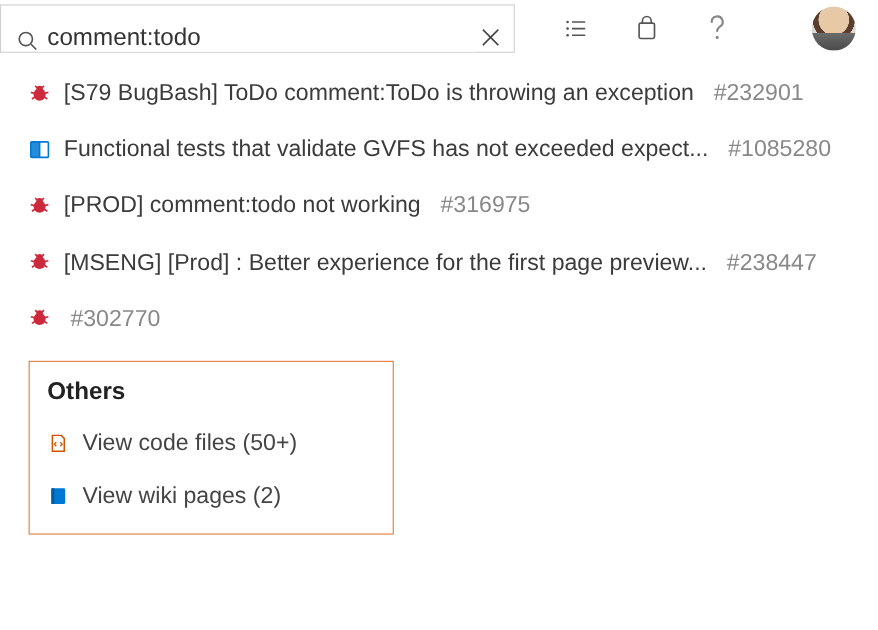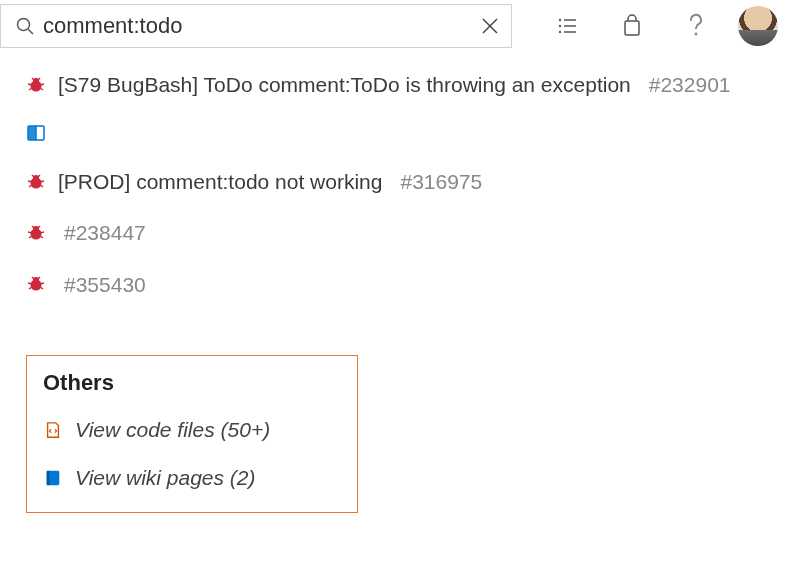--- a/index.html
+++ b/index.html
@@ -11,24 +11,24 @@
     overflow: hidden;
   }
   .top-bar {
     display: flex;
     align-items: center;
     padding: 4px 8px 4px 0;
     height: 52px;
   }
   .search-box {
     display: flex;
-    align-items: center;
+    align-items: flex-end;
     border: 1px solid #d0d0d0;
     height: 44px;
-    width: 512px;
+    width: 468px;
     padding: 0 8px 0 14px;
   }
   .search-icon-svg { flex-shrink: 0; }
   .search-input {
     flex: 1;
     border: none;
     outline: none;
     font-size: 22px;
     color: #333;
     padding: 0 8px;
@@ -105,21 +105,21 @@
   .item-icon {
     width: 20px;
     height: 20px;
     flex-shrink: 0;
     display: flex;
     align-items: center;
     justify-content: center;
   }
   .others-box {
     border: 1.5px solid #e07b3c;
-    margin-top: 58px;
+    margin-top: 26px;
     padding: 14px 29px 22px 16px;
     width: 332px;
   }
   .others-heading {
     font-size: 22px;
     font-weight: 600;
     color: #222;
     margin-bottom: 22px;
   }
   .others-list {
@@ -127,21 +127,20 @@
     flex-direction: column;
     gap: 24px;
   }
   .others-item {
     display: flex;
     align-items: center;
     gap: 12px;
     font-size: 21px;
     color: #444;
     cursor: pointer;
-    font-style: italic;
   }
 </style>
 </head>
 <body>
 
 <div class="top-bar">
   <div class="search-box">
     <svg class="search-icon-svg" width="20" height="20" viewBox="0 0 20 20">
       <circle cx="8.5" cy="8.5" r="6" fill="none" stroke="#555" stroke-width="1.5"></circle>
       <line x1="13.2" y1="13.2" x2="18" y2="18" stroke="#555" stroke-width="1.5"></line>
@@ -202,20 +201,22 @@
         <span class="result-id">#232901</span>
       </div>
       <div class="result-item">
         <span class="item-icon">
           <svg width="20" height="20" viewBox="0 0 20 20">
             <rect x="2" y="3" width="16" height="14" rx="1" fill="none" stroke="#0078d4" stroke-width="1.5"></rect>
             <rect x="2" y="3" width="8" height="14" fill="#0078d4" opacity="0.85"></rect>
             <line x1="10" y1="3" x2="10" y2="17" stroke="#0078d4" stroke-width="1.5"></line>
           </svg>
         </span>
+        <span class="result-title">Functional tests that validate GVFS has not exceeded expect...</span>
+        <span class="result-id">#1085280</span>
       </div>
       <div class="result-item">
         <span class="item-icon">
           <svg width="20" height="20" viewBox="0 0 20 20">
             <circle cx="10" cy="11" r="5.5" fill="#cc293d"></circle>
             <circle cx="10" cy="6" r="3" fill="#cc293d"></circle>
             <line x1="2" y1="9" x2="6" y2="10" stroke="#cc293d" stroke-width="1.5"></line>
             <line x1="18" y1="9" x2="14" y2="10" stroke="#cc293d" stroke-width="1.5"></line>
             <line x1="3" y1="15" x2="6" y2="13" stroke="#cc293d" stroke-width="1.5"></line>
             <line x1="17" y1="15" x2="14" y2="13" stroke="#cc293d" stroke-width="1.5"></line>
@@ -232,36 +233,37 @@
             <circle cx="10" cy="11" r="5.5" fill="#cc293d"></circle>
             <circle cx="10" cy="6" r="3" fill="#cc293d"></circle>
             <line x1="2" y1="9" x2="6" y2="10" stroke="#cc293d" stroke-width="1.5"></line>
             <line x1="18" y1="9" x2="14" y2="10" stroke="#cc293d" stroke-width="1.5"></line>
             <line x1="3" y1="15" x2="6" y2="13" stroke="#cc293d" stroke-width="1.5"></line>
             <line x1="17" y1="15" x2="14" y2="13" stroke="#cc293d" stroke-width="1.5"></line>
             <line x1="6" y1="3" x2="8" y2="5" stroke="#cc293d" stroke-width="1.5"></line>
             <line x1="14" y1="3" x2="12" y2="5" stroke="#cc293d" stroke-width="1.5"></line>
           </svg>
         </span>
+        <span class="result-title">[MSENG] [Prod] : Better experience for the first page preview...</span>
         <span class="result-id">#238447</span>
       </div>
       <div class="result-item">
         <span class="item-icon">
           <svg width="20" height="20" viewBox="0 0 20 20">
             <circle cx="10" cy="11" r="5.5" fill="#cc293d"></circle>
             <circle cx="10" cy="6" r="3" fill="#cc293d"></circle>
             <line x1="2" y1="9" x2="6" y2="10" stroke="#cc293d" stroke-width="1.5"></line>
             <line x1="18" y1="9" x2="14" y2="10" stroke="#cc293d" stroke-width="1.5"></line>
             <line x1="3" y1="15" x2="6" y2="13" stroke="#cc293d" stroke-width="1.5"></line>
             <line x1="17" y1="15" x2="14" y2="13" stroke="#cc293d" stroke-width="1.5"></line>
             <line x1="6" y1="3" x2="8" y2="5" stroke="#cc293d" stroke-width="1.5"></line>
             <line x1="14" y1="3" x2="12" y2="5" stroke="#cc293d" stroke-width="1.5"></line>
           </svg>
         </span>
-        <span class="result-id">#355430</span>
+        <span class="result-id">#302770</span>
       </div>
     </div>
 
   <div class="others-box">
     <div class="others-heading">Others</div>
     <div class="others-list" id="others-list">
         <div class="others-item">
           <span class="item-icon">
             <svg width="18" height="18" viewBox="0 0 20 20">
               <path d="M4 2 h9 l3 3 v13 h-12 z" fill="none" stroke="#d35400" stroke-width="1.5"></path>

